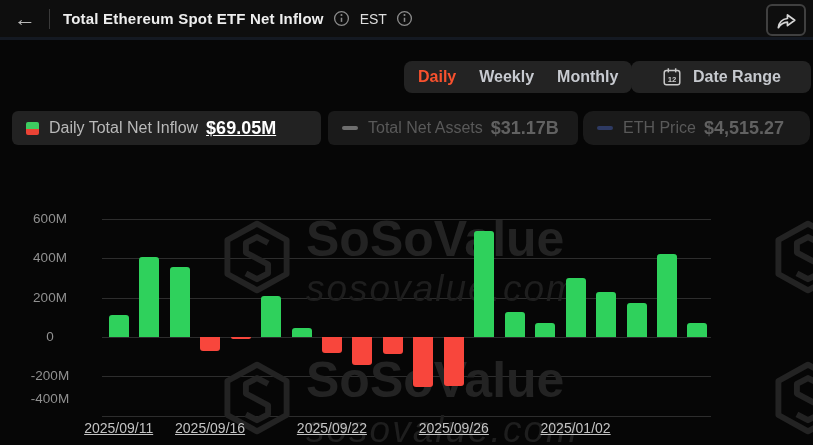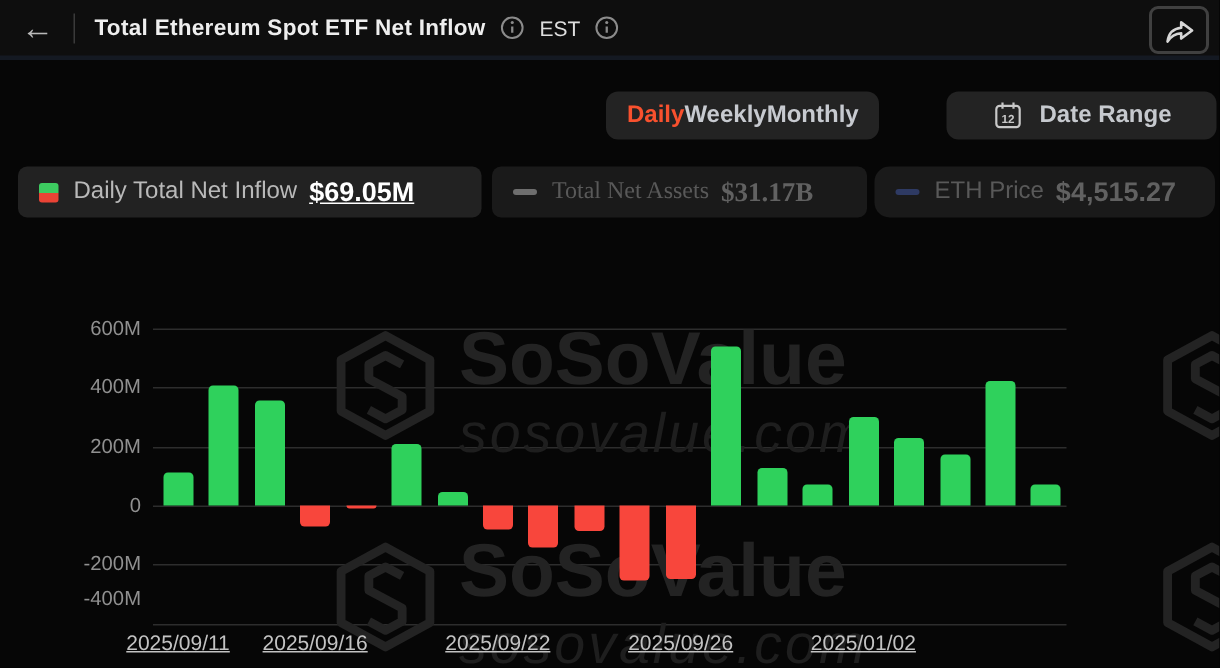--- a/index.html
+++ b/index.html
@@ -21,55 +21,55 @@
   .est-label { margin-left:10px; font-size:14px; color:#dedede; }
   .share-btn {
     position:absolute; right:7px; top:4px; width:40px; height:32px;
     border:2px solid #404040; border-radius:6px;
     display:flex; align-items:center; justify-content:center; cursor:pointer;
   }
   
   #tabs {
     position:absolute; left:404px; top:61px; height:32px;
     background:#232323; border-radius:8px;
-    display:flex; align-items:center; padding:0 14px; 
+    display:flex; align-items:center; padding:0 14px; gap:23px;
   }
   .tab { font-size:16px; font-weight:600; color:#c7cad0; cursor:pointer; }
   .tab.active { color:#f8512e; }
   #date-range {
     position:absolute; left:631px; top:61px; width:180px; height:32px;
     background:#232323; border-radius:8px;
     display:flex; align-items:center; justify-content:center; gap:10px; cursor:pointer;
   }
   #date-range .dr-label { font-size:16px; font-weight:bold; color:#c6c9ce; }
   
   .legend-box {
     position:absolute; top:111px; height:34px; border-radius:6px;
     display:flex; align-items:center; padding:0 14px; cursor:pointer;
   }
   #legend-0 { left:12px;  width:309px; background:#222222; }
-  #legend-1 { left:328px; width:250px; background:#1a1a1a;font-family:Liberation Serif, serif; }
+  #legend-1 { left:328px; width:250px; background:#1a1a1a; }
   #legend-2 { left:583px; width:227px; background:#1a1a1a;border-radius:10px; }
   .legend-label { font-size:16px; margin:0 8px 0 10px; white-space:nowrap; }
   .legend-value { font-size:18px; font-weight:bold; white-space:nowrap; }
   #legend-0 .legend-label { color:#b9b9b9; }
   #legend-0 .legend-value { color:#ffffff;text-decoration:underline; }
   .dimmed .legend-label { color:#595959; }
   .dimmed .legend-value { color:#616161; }
   .icon-split { width:13px; height:13px; border-radius:2px;
     background:linear-gradient(to bottom, #3dcb60 0 50%, #ea4335 50% 100%); }
   .icon-dash { width:16px; height:4px; border-radius:2px; }
   .dash-gray { background:#6e6e6e; }
   .dash-blue { background:#2e3a63; }
   
   .chart-layer { position:absolute; left:0; top:190px; width:813px; height:255px; }
   #watermark-layer { overflow:hidden; }
   .gridline { position:absolute; height:1px; background:#2d2d2d; }
   .y-label { position:absolute; left:6px; width:88px; height:18px; line-height:18px;
-    text-align:right; font-size:13.5px; color:#909090; }
+    text-align:center; font-size:13.5px; color:#909090; }
   .bar { position:absolute; cursor:pointer; }
   .x-label { position:absolute; width:100px; text-align:center;
     font-size:14px; color:#c3c3c3; white-space:nowrap;text-decoration:underline; }
   
   .wm-row { position:absolute; display:flex; align-items:flex-start; gap:12px; }
   .wm-text { display:flex; flex-direction:column; }
   .wm-brand { font-size:50px; font-weight:bold; color:#232323; line-height:.76; letter-spacing:0; }
   .wm-domain { font-size:37px; font-style:italic; color:#1e1e1e; line-height:1; margin-top:12px; letter-spacing:2px; }
 </style>
 </head>

